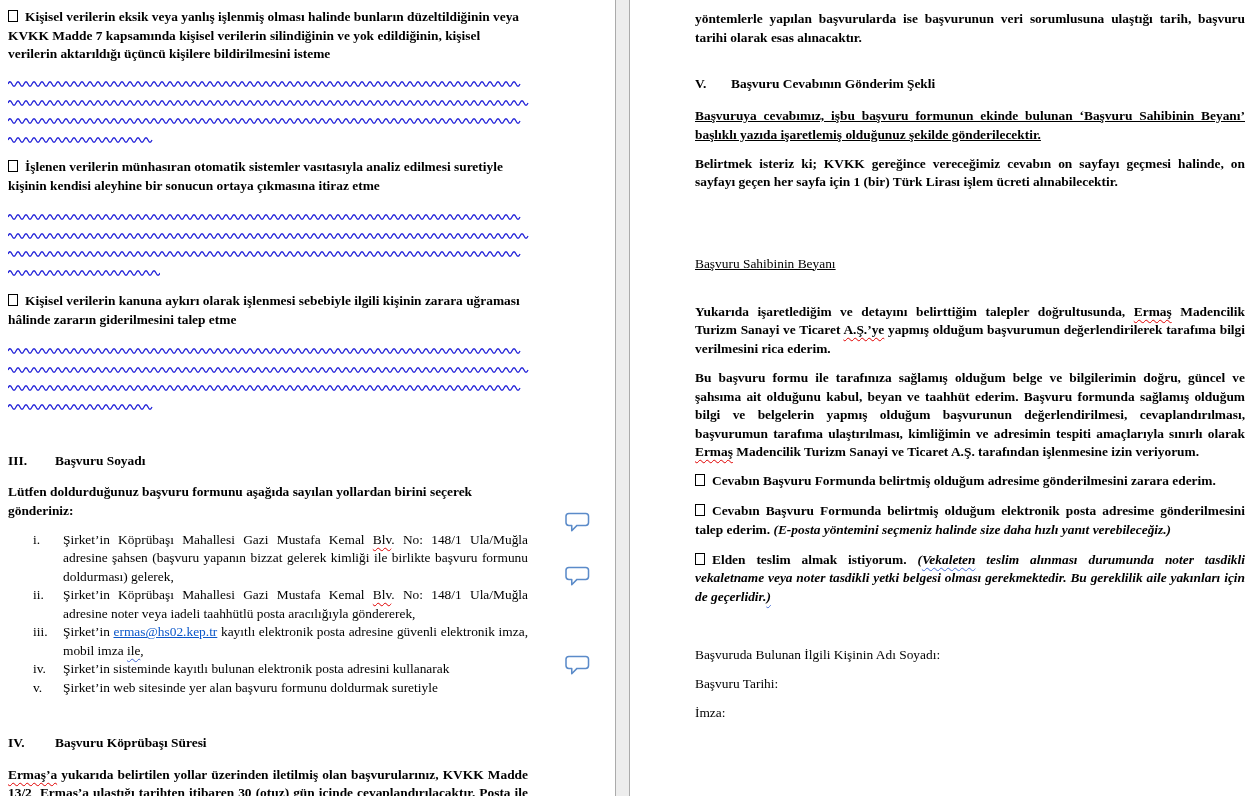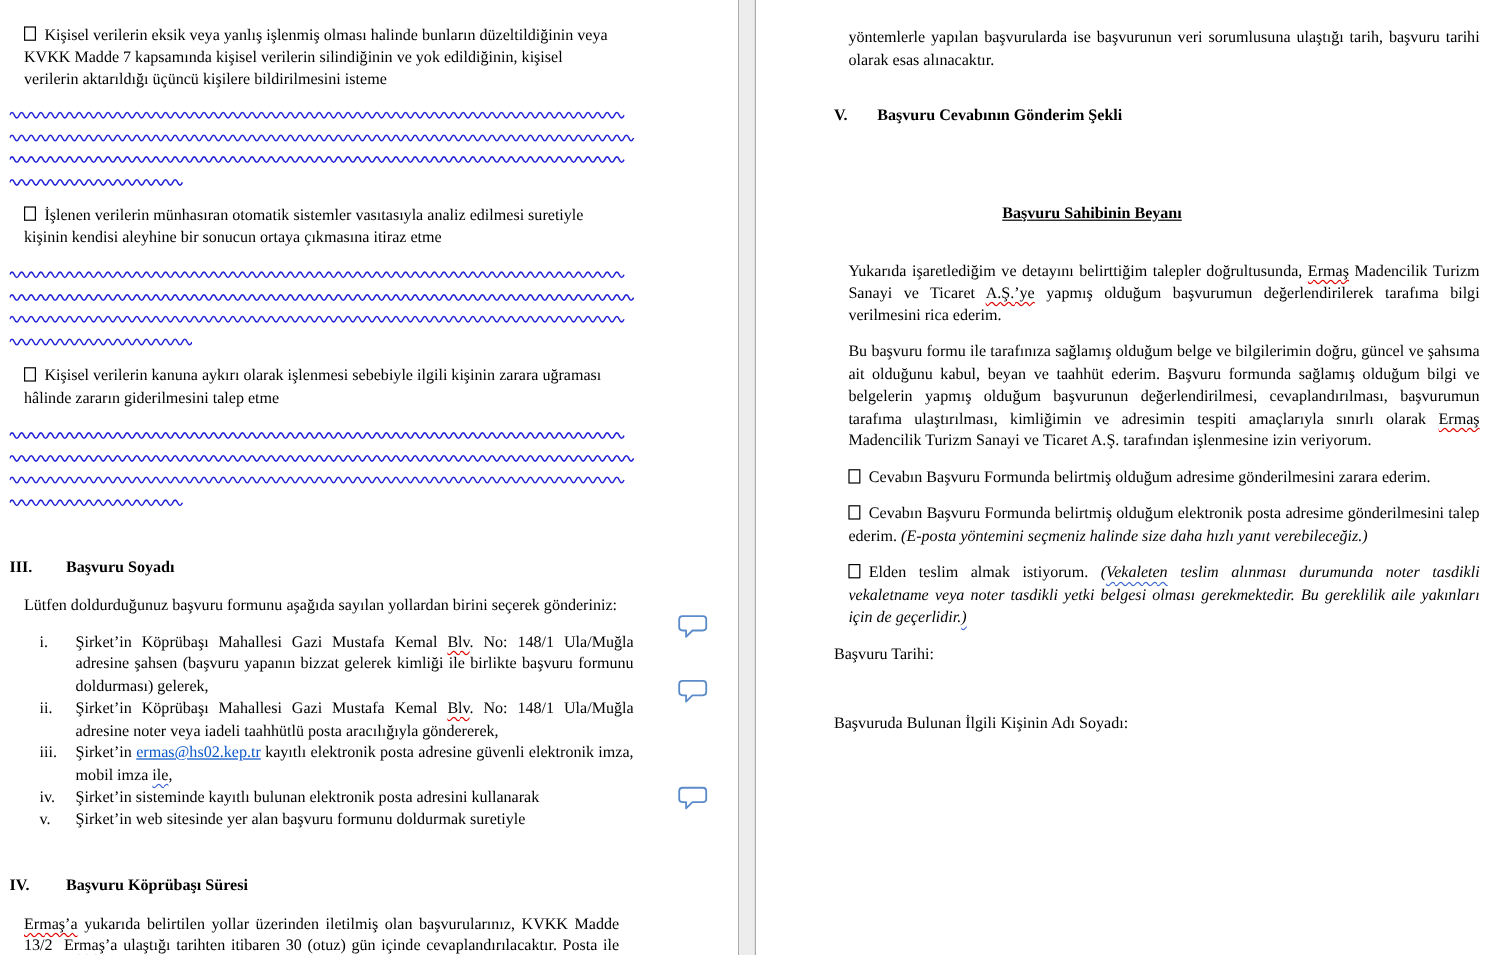--- a/index.html
+++ b/index.html
@@ -9,35 +9,35 @@
   html,body{margin:0;padding:0;background:#fff;}
   .canvas{position:relative;width:1255px;height:796px;background:#fff;overflow:hidden;
           font-family:"Liberation Serif",serif;font-size:13.4px;line-height:18.5px;color:#000;}
   .page{position:absolute;top:0;height:796px;background:#fff;}
   .pl{left:0;width:615px;border-right:1px solid var(--pborder);}
   .gap{position:absolute;top:0;left:616px;width:13px;height:796px;background:var(--gap);border-right:1px solid var(--pborder);}
   .pr{left:630px;right:0;padding-left:36px;}
   .col{position:absolute;}
   .cl{left:8px;top:8px;width:520px;}
   .cr{left:65px;top:10px;width:550px;}
-  .p{margin:12px;}
+  .p{margin:0;font-weight:bold;}
   .jus{text-align:justify;}
   .hd{display:flex;font-weight:bold;margin:0;}
   .hd .num{flex:0 0 47px;}
   .hd-r .num{flex:0 0 36px;}
   .li{display:flex;padding-left:25px;margin:0;}
   .li .lnum{flex:0 0 30px;}
   .li .bd{flex:1;text-align:justify;}
   .box{display:inline-block;width:8px;height:10px;border:1px solid #000;margin-right:7px;vertical-align:-1px;}
   .sp{text-decoration:underline wavy var(--sp);text-decoration-thickness:1px;text-underline-offset:2.5px;}
   .gr{text-decoration:underline wavy var(--gr);text-decoration-thickness:1px;text-underline-offset:2.5px;}
   .it{font-style:italic;}
   .lnk{color:var(--lnk);text-decoration:underline;cursor:pointer;}
   .emph{font-weight:bold;text-decoration:underline;text-align:justify;margin:0;}
-  .title-c{font-weight:bold;text-decoration:underline;width:430px;text-align:center;margin:0;}
+  .title-c{font-weight:normal;text-decoration:underline;width:430px;margin:0;}
   .wavy{margin:0;}
   .wavy svg{display:block;}
   .wavy .wl{margin-top:10.5px;}
   .wavy .wl:first-child{margin-top:0;}
   .comment{position:absolute;left:565px;width:25px;height:23px;cursor:pointer;}
   .field{margin:0;}
 </style>
 </head>
 <body>
 
@@ -132,32 +132,35 @@
 
   <div class="page pr">
     <div class="col cr">
       <p class="p jus">yöntemlerle yapılan başvurularda ise başvurunun veri sorumlusuna ulaştığı tarih, başvuru tarihi olarak esas alınacaktır.</p>
 
       <p class="hd hd-r" style="margin-top:28px">
         <span class="num">V.</span>
         <span>Başvuru Cevabının Gönderim Şekli</span>
       </p>
 
+      <p class="emph" style="margin-top:13.5px">Başvuruya cevabımız, işbu başvuru formunun ekinde bulunan ‘Başvuru Sahibinin Beyanı’ başlıklı yazıda işaretlemiş olduğunuz şekilde gönderilecektir.</p>
+      <p class="p jus" style="margin-top:10.5px">Belirtmek isteriz ki; KVKK gereğince vereceğimiz cevabın on sayfayı geçmesi halinde, on sayfayı geçen her sayfa için 1 (bir) Türk Lirası işlem ücreti alınabilecektir.</p>
 
       <p class="title-c" style="margin-top:63px">Başvuru Sahibinin Beyanı</p>
 
       <p class="p jus" style="margin-top:29.5px"><span>Yukarıda işaretlediğim ve detayını belirttiğim talepler doğrultusunda, </span><span class="sp">Ermaş</span><span> Madencilik Turizm Sanayi ve Ticaret </span><span class="sp">A.Ş.’ye</span><span> yapmış olduğum başvurumun değerlendirilerek tarafıma bilgi verilmesini rica ederim.</span></p>
       <p class="p jus" style="margin-top:11px"><span>Bu başvuru formu ile tarafınıza sağlamış olduğum belge ve bilgilerimin doğru, güncel ve şahsıma ait olduğunu kabul, beyan ve taahhüt ederim. Başvuru formunda sağlamış olduğum bilgi ve belgelerin yapmış olduğum başvurunun değerlendirilmesi, cevaplandırılması, başvurumun tarafıma ulaştırılması, kimliğimin ve adresimin tespiti amaçlarıyla sınırlı olarak </span><span class="sp">Ermaş</span><span> Madencilik Turizm Sanayi ve Ticaret A.Ş. tarafından işlenmesine izin veriyorum.</span></p>
 
       <p class="p jus" style="margin-top:10.5px"><span class="box"></span><span>Cevabın Başvuru Formunda belirtmiş olduğum adresime gönderilmesini zarara ederim.</span></p>
       <p class="p jus" style="margin-top:11.5px"><span class="box"></span><span>Cevabın Başvuru Formunda belirtmiş olduğum elektronik posta adresime gönderilmesini talep ederim. </span><span class="it">(E-posta yöntemini seçmeniz halinde size daha hızlı yanıt verebileceğiz.)</span></p>
       <p class="p jus" style="margin-top:11.5px"><span class="box"></span><span>Elden teslim almak istiyorum. </span><span class="it">(</span><span class="gr it">Vekaleten</span><span class="it"> teslim alınması durumunda noter tasdikli vekaletname veya noter tasdikli yetki belgesi olması gerekmektedir. Bu gereklilik aile yakınları için de geçerlidir.</span><span class="gr it">)</span></p>
 
+      <p class="field" style="margin-top:40px">Başvuruda Bulunan İlgili Kişinin Adı Soyadı:</p>
       <p class="field" style="margin-top:10.5px">Başvuru Tarihi:</p>
-      <p class="field" style="margin-top:40px">Başvuruda Bulunan İlgili Kişinin Adı Soyadı:</p>
+      <p class="field" style="margin-top:10.5px">İmza:</p>
     </div>
   </div>
 
   <svg class="comment" style="top:512px" viewBox="0 0 26 24">
     <path d="M4 1.5 H21.5 Q24.5 1.5 24.5 4.5 V11 Q24.5 14 21.5 14 H12.5 L7 19.5 V14 H4 Q1 14 1 11 V4.5 Q1 1.5 4 1.5 Z" fill="#fff" stroke="#5b8bc9" stroke-width="1.6" stroke-linejoin="round"></path>
   </svg>
   <svg class="comment" style="top:566px" viewBox="0 0 26 24">
     <path d="M4 1.5 H21.5 Q24.5 1.5 24.5 4.5 V11 Q24.5 14 21.5 14 H12.5 L7 19.5 V14 H4 Q1 14 1 11 V4.5 Q1 1.5 4 1.5 Z" fill="#fff" stroke="#5b8bc9" stroke-width="1.6" stroke-linejoin="round"></path>
   </svg>
   <svg class="comment" style="top:655px" viewBox="0 0 26 24">

